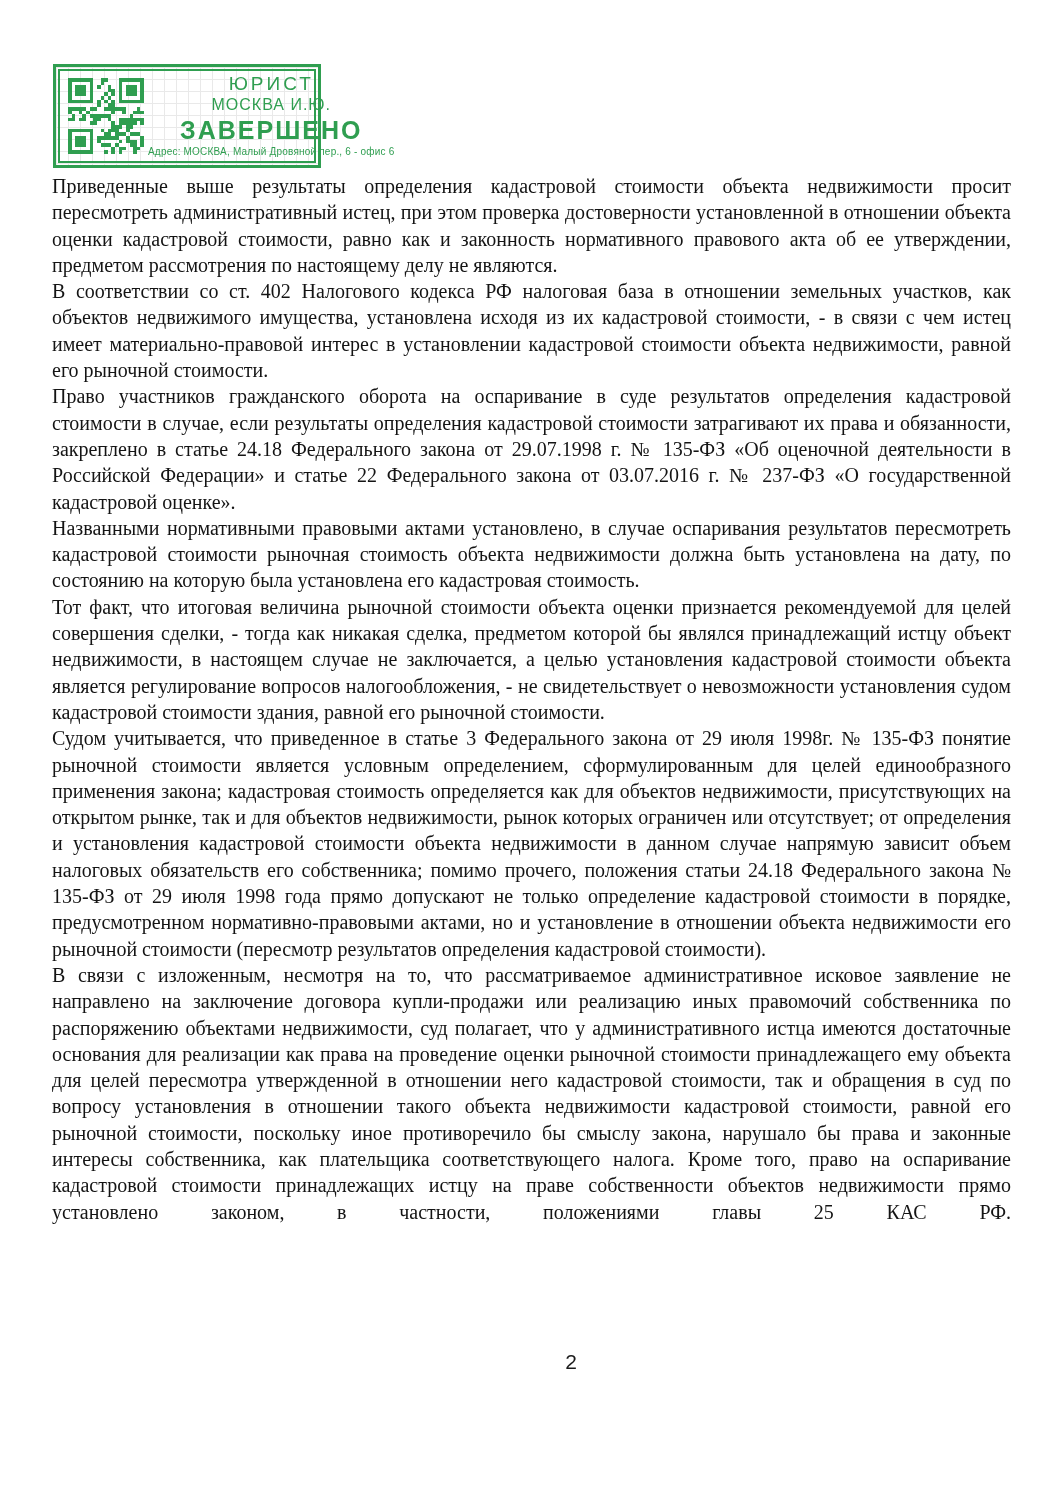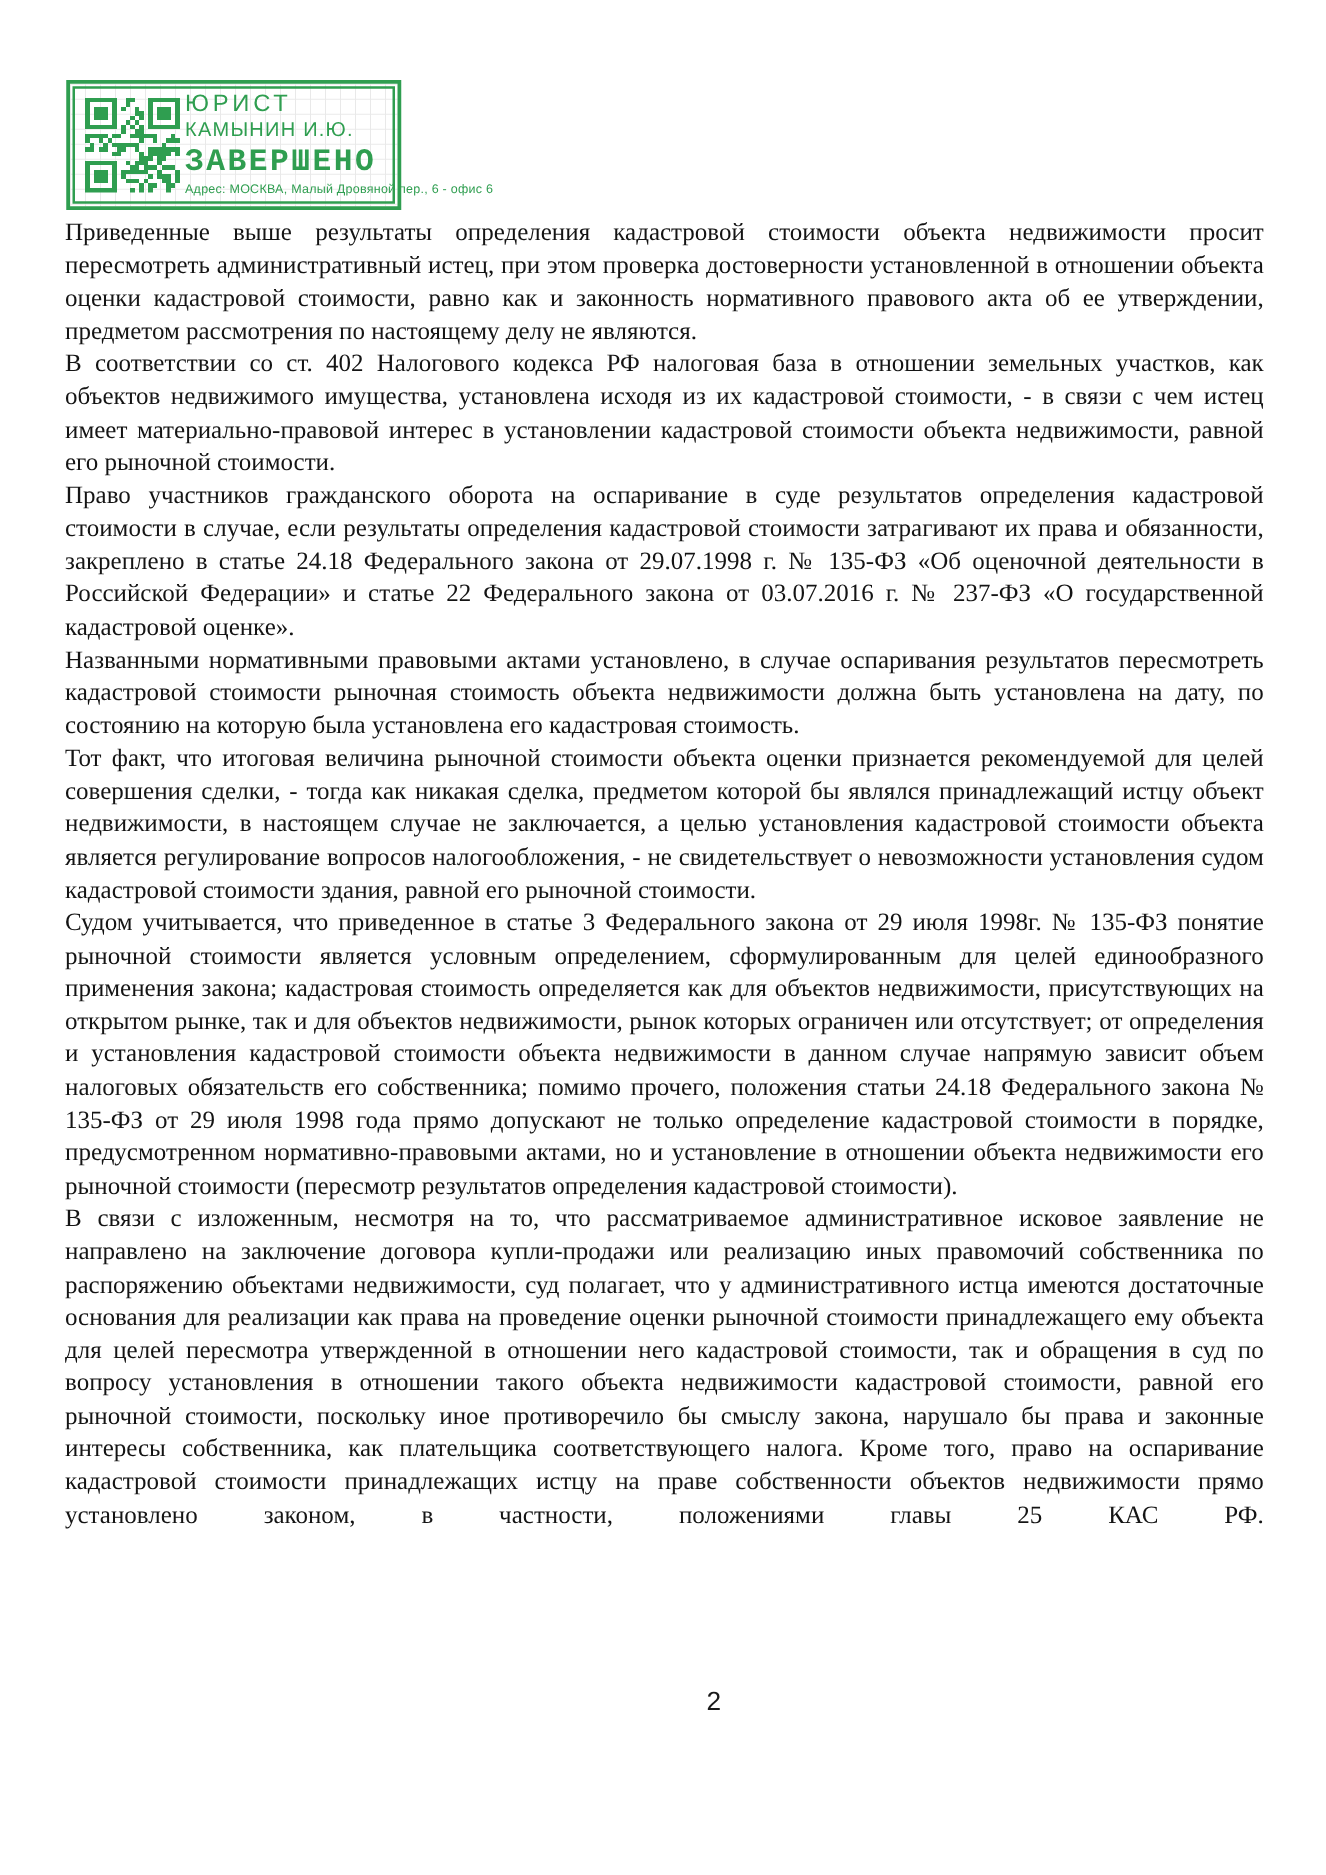--- a/index.html
+++ b/index.html
@@ -37,37 +37,38 @@
     align-items:center;
     padding:4px 4px 4px 8px;
   }
   .qr{
     width:76px; height:76px;
     flex:0 0 76px;
     display:block;
   }
   .stamp-text{
     flex:1;
+    text-align:center;
     color:var(--stamp-green);
     line-height:1.05;
     padding-left:4px;
     font-family:"Liberation Sans", sans-serif;
   }
   .stamp-title{
     font-size:19px;
     letter-spacing:3px;
     font-weight:400;
   }
   .stamp-name{
     font-size:16px;
     letter-spacing:1px;
     margin-top:3px;
   }
   .stamp-status{
-    font-family:Liberation Mono, monospace;
+    font-family:Liberation Sans, sans-serif;
     font-weight:bold;
     font-size:25px;
     letter-spacing:2px;
     margin-top:3px;
   }
   .stamp-address{
     font-size:10px;
     margin-top:4px;
     white-space:nowrap;
     letter-spacing:0.2px;
@@ -325,21 +326,21 @@
           <rect x="4" y="20" width="1" height="1" fill="#2f9e50"></rect>
           <rect x="5" y="20" width="1" height="1" fill="#2f9e50"></rect>
           <rect x="6" y="20" width="1" height="1" fill="#2f9e50"></rect>
           <rect x="10" y="20" width="1" height="1" fill="#2f9e50"></rect>
           <rect x="12" y="20" width="1" height="1" fill="#2f9e50"></rect>
           <rect x="14" y="20" width="1" height="1" fill="#2f9e50"></rect>
           <rect x="18" y="20" width="1" height="1" fill="#2f9e50"></rect>
         </svg>
       <div class="stamp-text">
         <div class="stamp-title">ЮРИСТ</div>
-        <div class="stamp-name">КАМЫНИН И.Ю.</div>
+        <div class="stamp-name">МОСКВА И.Ю.</div>
         <div class="stamp-status">ЗАВЕРШЕНО</div>
         <div class="stamp-address">Адрес: МОСКВА, Малый Дровяной пер., 6 - офис 6</div>
       </div>
     </div>
   </div>
 
   <div class="content">
       <p>Приведенные выше результаты определения кадастровой стоимости объекта недвижимости просит пересмотреть административный истец, при этом проверка достоверности установленной в отношении объекта оценки кадастровой стоимости, равно как и законность нормативного правового акта об ее утверждении, предметом рассмотрения по настоящему делу не являются.</p>
       <p>В соответствии со ст. 402 Налогового кодекса РФ налоговая база в отношении земельных участков, как объектов недвижимого имущества, установлена исходя из их кадастровой стоимости, - в связи с чем истец имеет материально-правовой интерес в установлении кадастровой стоимости объекта недвижимости, равной его рыночной стоимости.</p>
       <p>Право участников гражданского оборота на оспаривание в суде результатов определения кадастровой стоимости в случае, если результаты определения кадастровой стоимости затрагивают их права и обязанности, закреплено в статье 24.18 Федерального закона от 29.07.1998 г. № 135-ФЗ «Об оценочной деятельности в Российской Федерации» и статье 22 Федерального закона от 03.07.2016 г. № 237-ФЗ «О государственной кадастровой оценке».</p>

